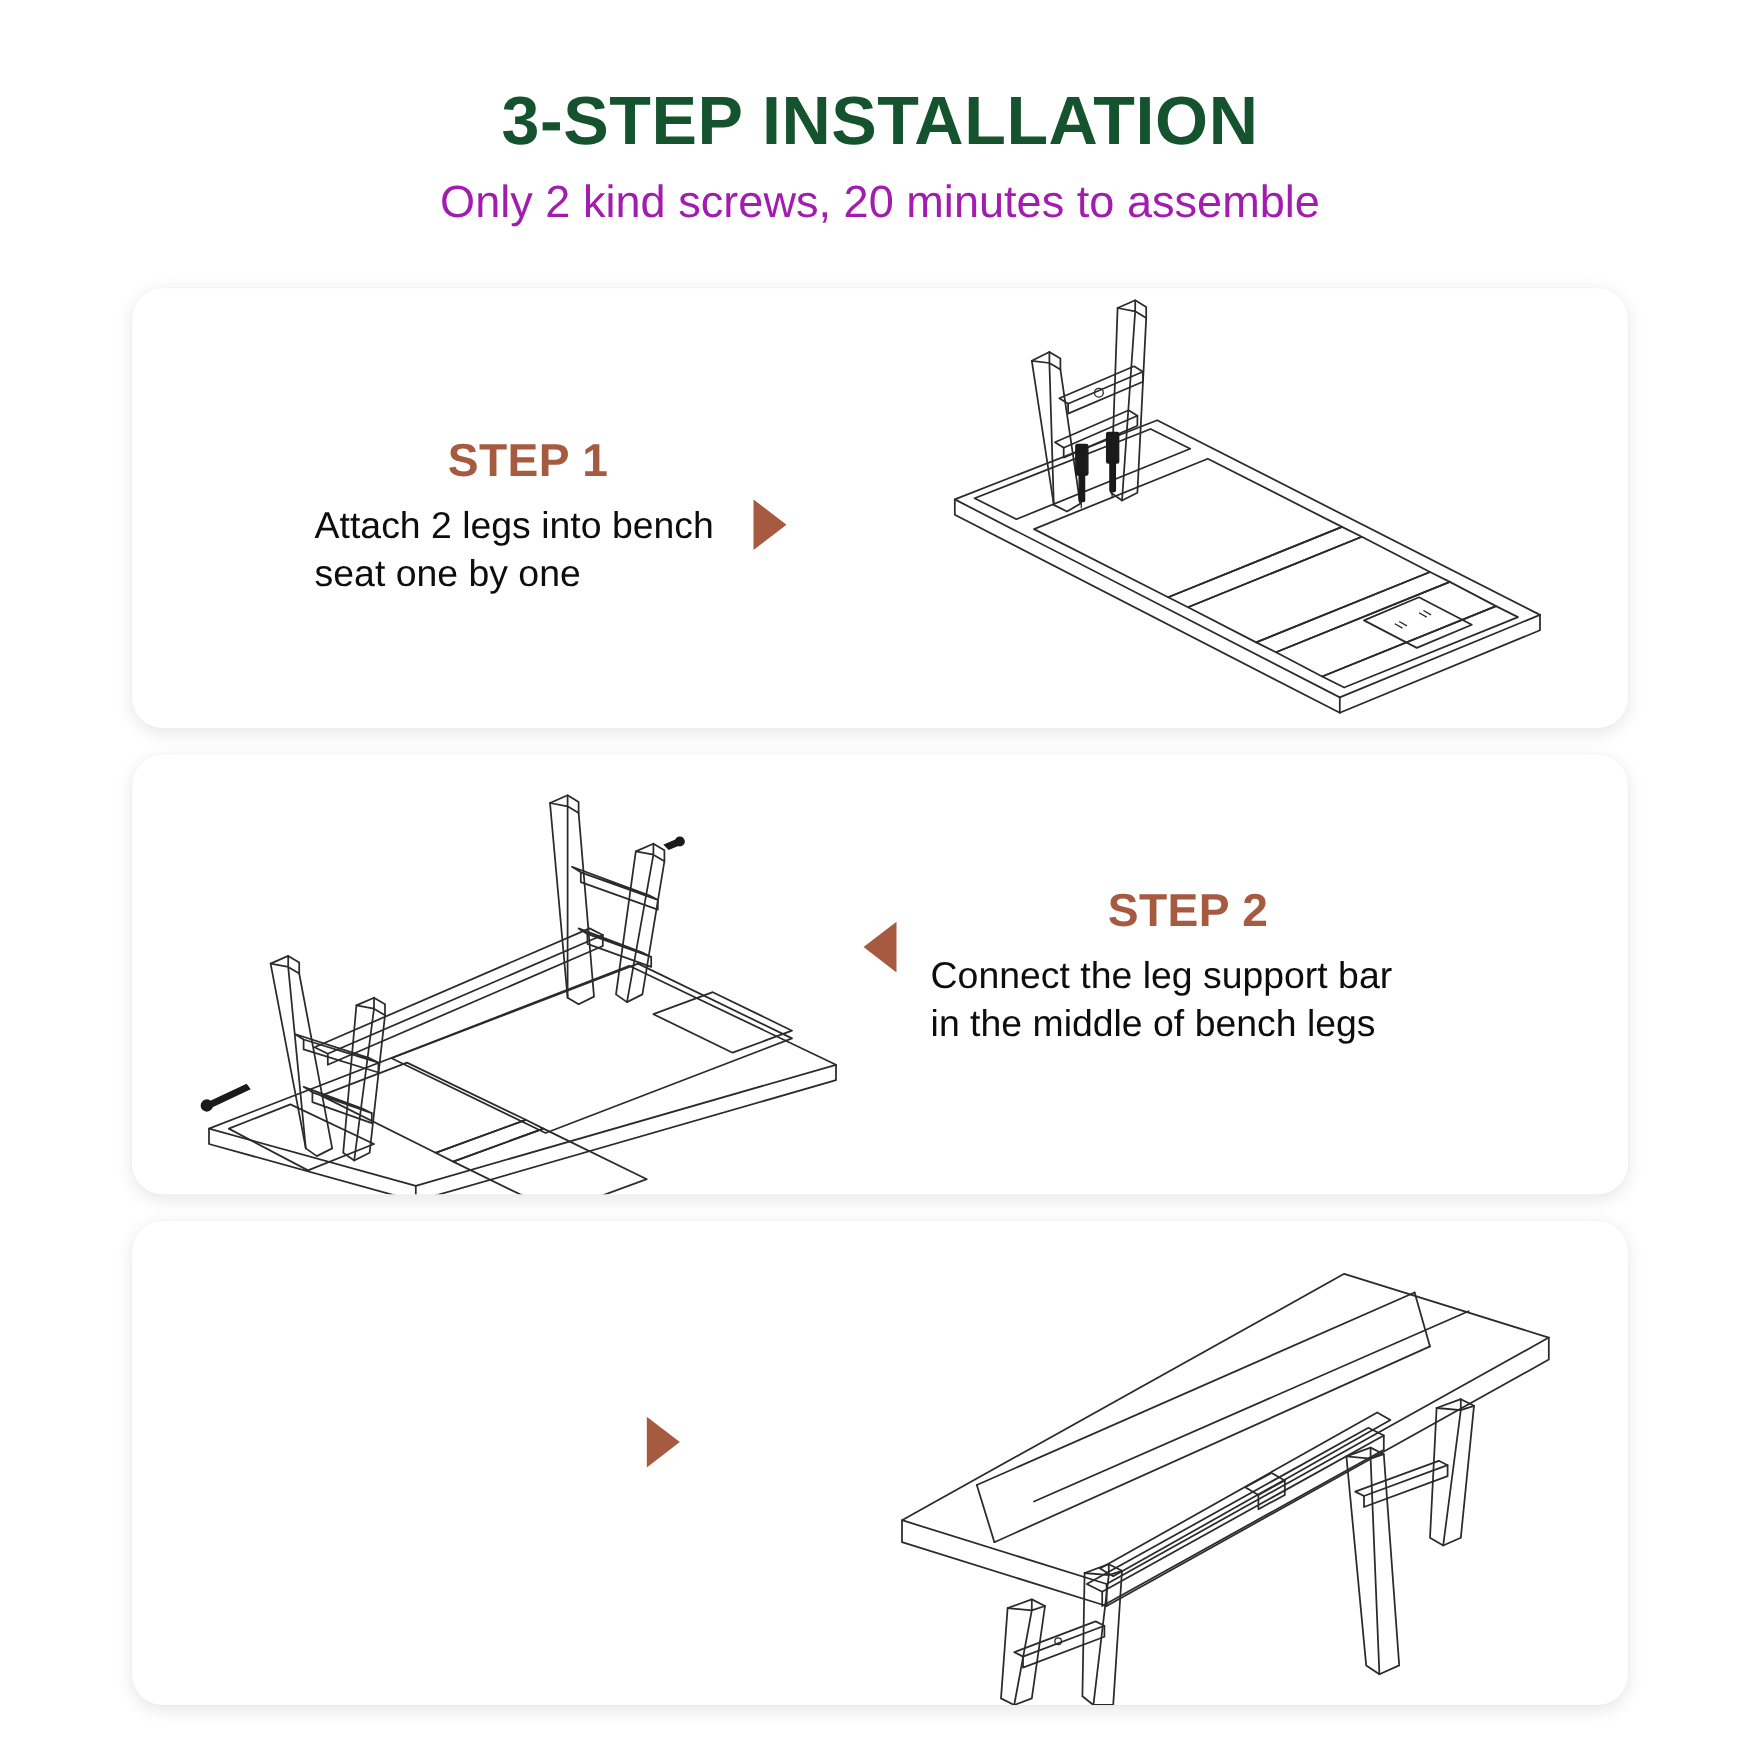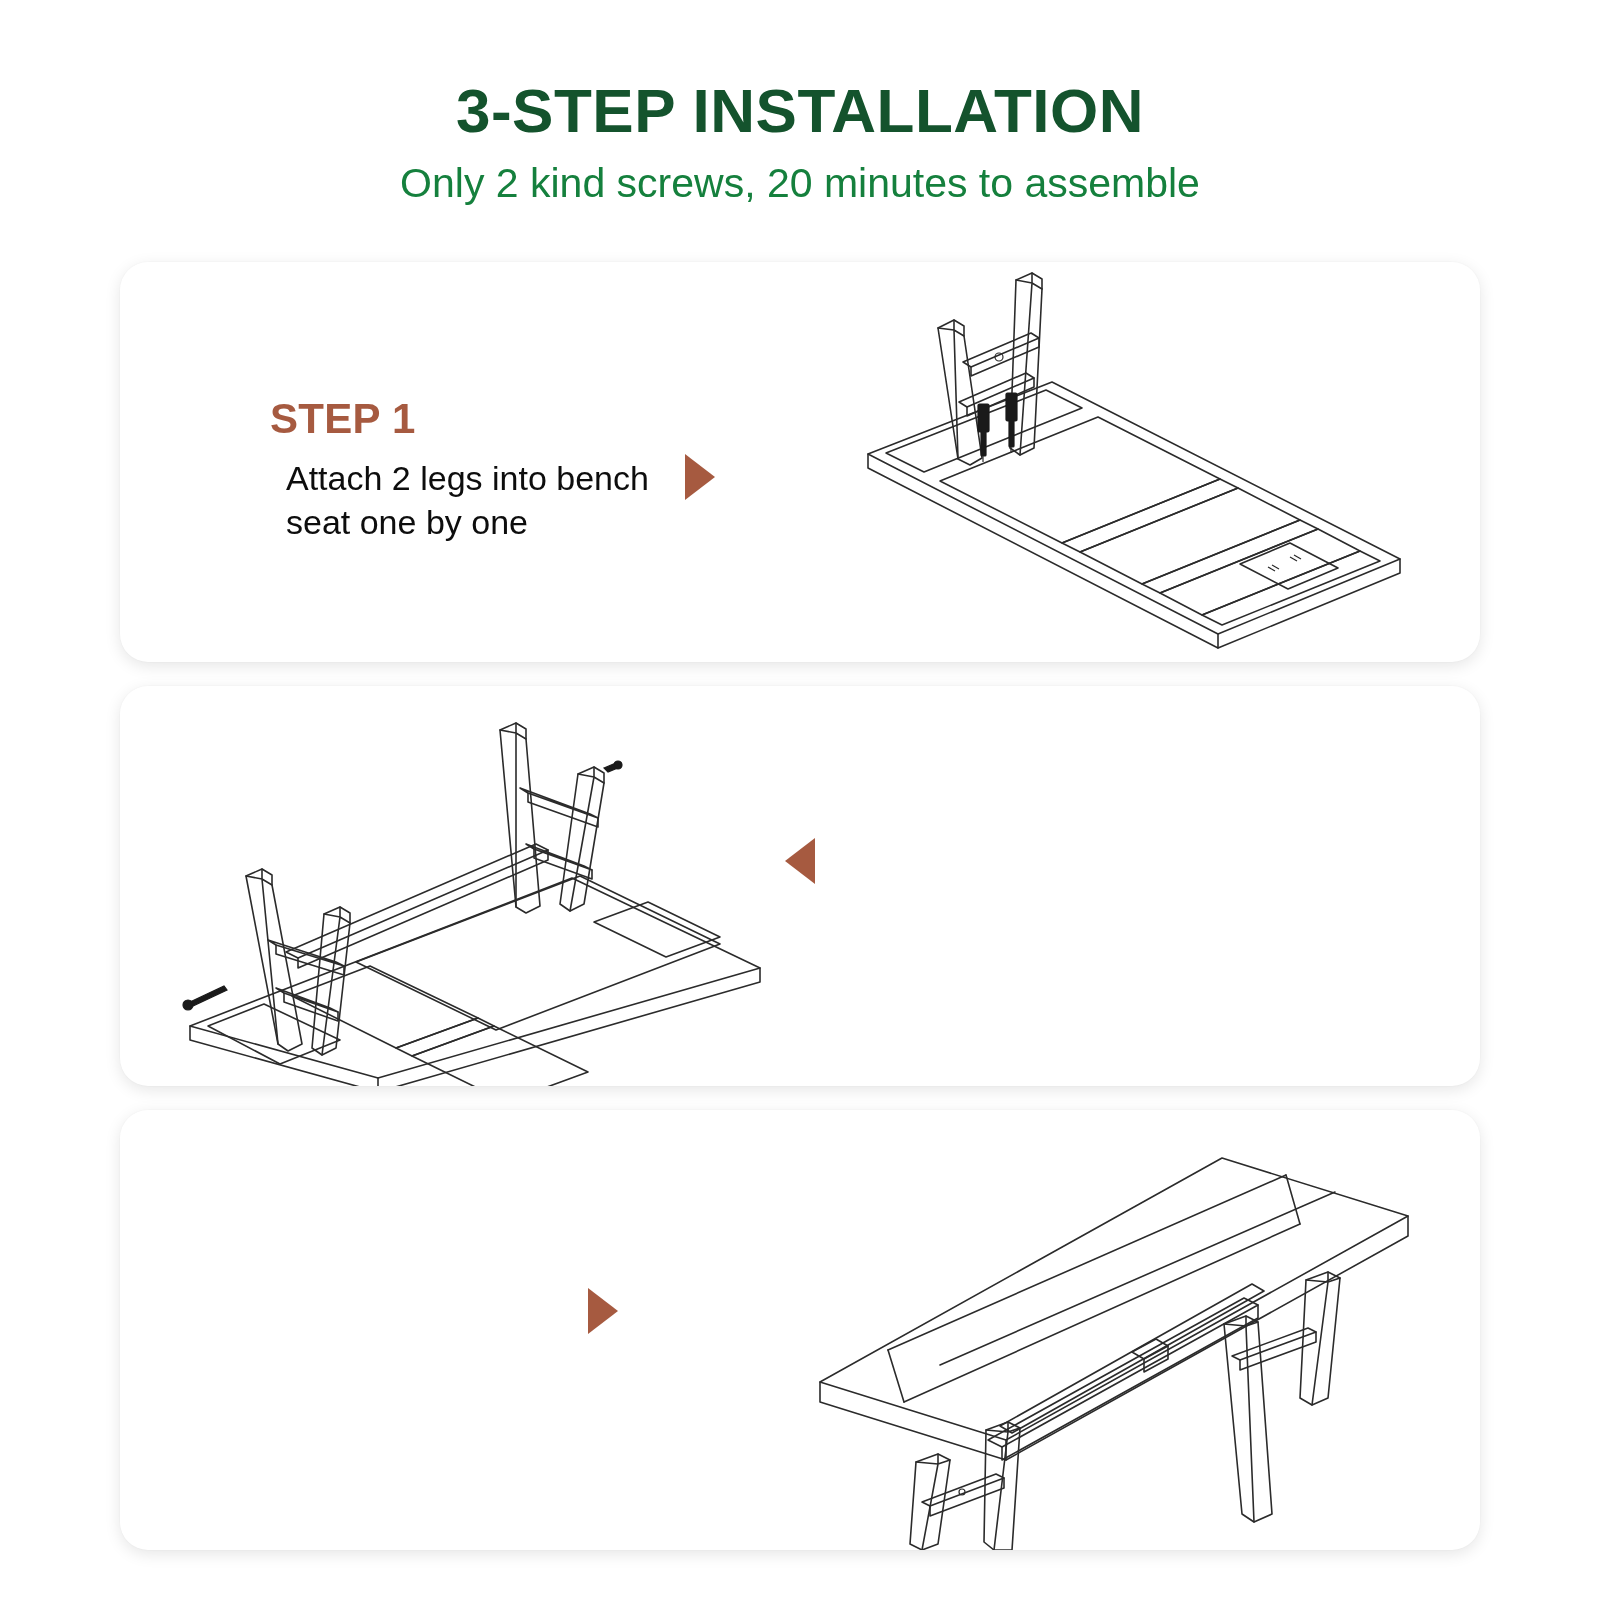--- a/index.html
+++ b/index.html
@@ -34,21 +34,21 @@
     font-weight: bold;
     letter-spacing: 0.5px;
     color: #14532d;
     margin: 0;
     line-height: 1.05;
     font-family: "Liberation Sans", "DejaVu Sans", sans-serif;
   }
   .sub-title {
     font-size: 41px;
     font-weight: normal;
-    color: #15803d;
+    color: #a21caf;
     margin: 18px 0 0 0;
     line-height: 1.1;
     font-family: "Liberation Sans", "DejaVu Sans", sans-serif;
   }
 
   
   .card {
     position: absolute;
     left: 120px;
     width: 1360px;
@@ -73,20 +73,21 @@
     position: absolute;
     box-sizing: border-box;
   }
   .step-label {
     font-size: 42px;
     font-weight: bold;
     color: #A65A40;
     margin: 0 0 8px 0;
     line-height: 1.05;
     letter-spacing: 0.3px;
+    text-align: center;
   }
   .step-desc {
     font-size: 34px;
     font-weight: normal;
     color: #0d0d0d;
     margin: 16px;
     line-height: 1.28;
     white-space: pre-line;
   }
 
@@ -207,20 +208,25 @@
           </g>
         </svg>
       </div>
 
     </div>
   </div>
 
   <div class="card" id="card-2">
     <div class="card-inner">
 
+      <div class="step-text" id="step-text-2">
+        <div class="step-label">STEP 2</div>
+        <div class="step-desc">Connect the leg support bar
+in the middle of bench legs</div>
+      </div>
 
       <div class="arrow arrow-left" id="arrow-2"></div>
 
       <div class="illus" id="illus-2">
         <svg viewBox="0 0 620 390" preserveAspectRatio="xMidYMid meet">
           <g class="ln">
 
             <path d="M 30 330 L 412 182 L 600 272 L 218 382 Z"></path>
             <path d="M 30 330 L 30 344 L 218 396 L 218 382"></path>
             <path d="M 218 396 L 600 286 L 600 272"></path>

